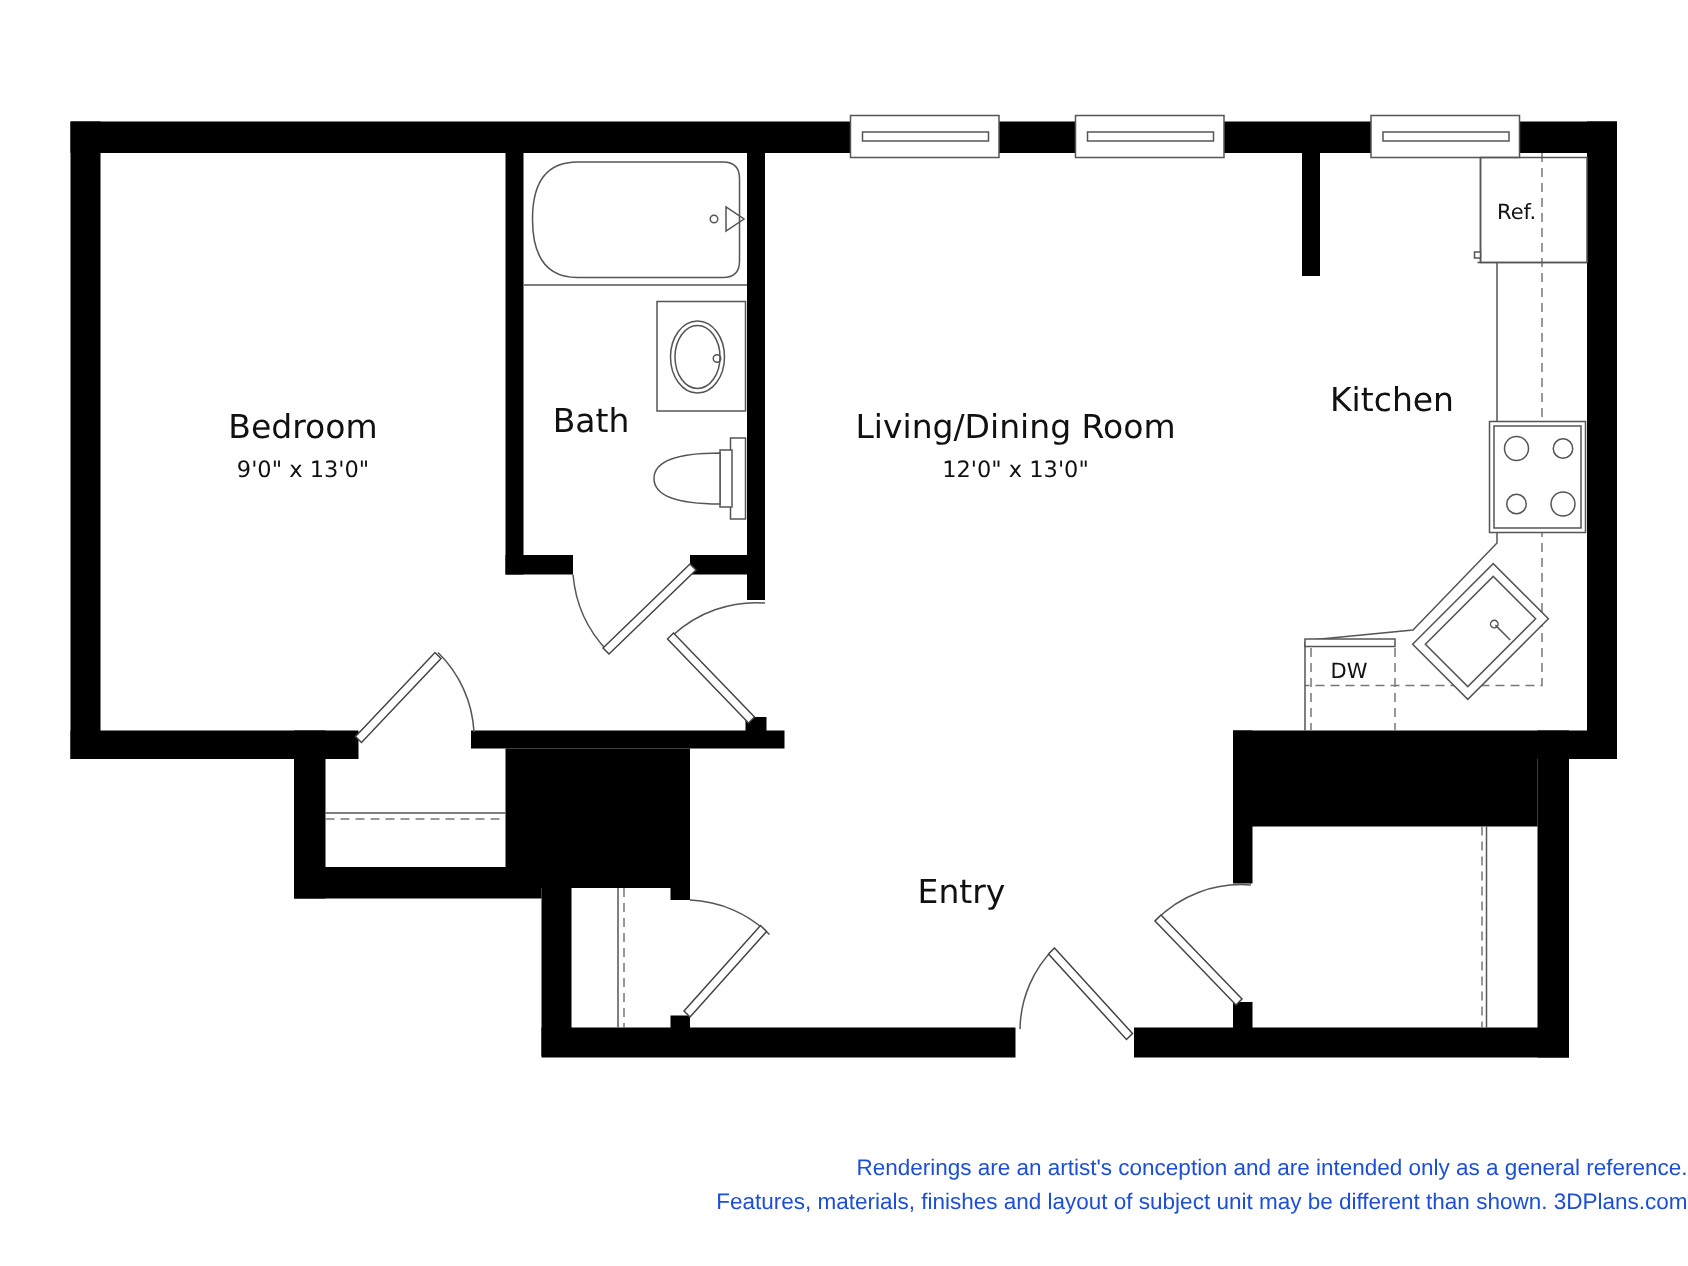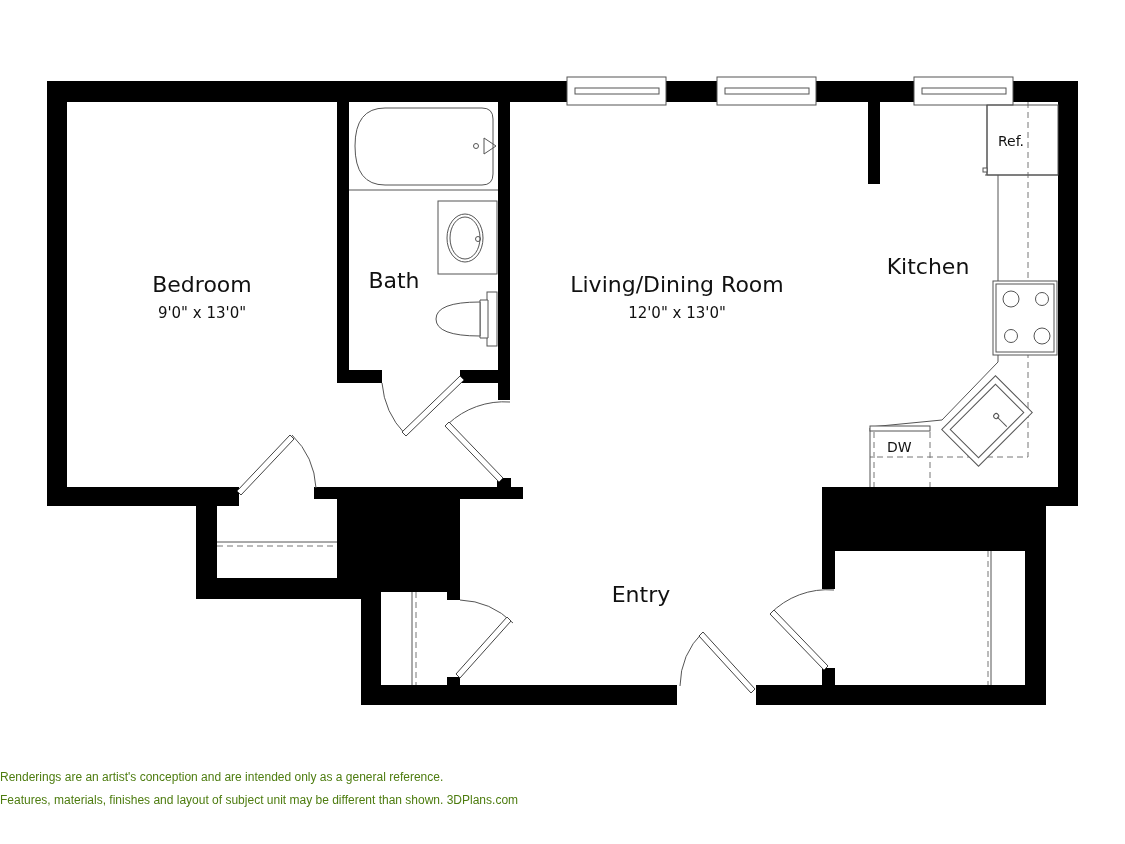--- a/index.html
+++ b/index.html
@@ -9,22 +9,22 @@
     .fix { fill: #ffffff; stroke: #555555; stroke-width: 1; }
     .fixl { fill: none; stroke: #555555; stroke-width: 1; }
     .dash { fill: none; stroke: #777777; stroke-width: 1; stroke-dasharray: 6 4; }
     .door-leaf { fill: #ffffff; stroke: #444444; stroke-width: 1; }
     .swing { fill: none; stroke: #555555; stroke-width: 1; }
     .win { fill: #ffffff; stroke: #555555; stroke-width: 1; }
     .room-name { font-family: "DejaVu Sans", sans-serif; font-size: 22px; fill: #111111; }
     .room-dim { font-family: "DejaVu Sans", sans-serif; font-size: 15px; fill: #111111; }
     .app-label { font-family: "DejaVu Sans", sans-serif; font-size: 14px; fill: #111111; }
     .disclaimer {
-      position: absolute; left: 0; width: 1125px; text-align: left;
-      font-family: "Liberation Sans", sans-serif; font-size: 12px; color: #4d7c0f;
+      position: absolute; left: 0; width: 1125px; text-align: right;
+      font-family: "Liberation Sans", sans-serif; font-size: 15px; color: #1d4ed8;
     }
     #disc1 { top: 770px; }
     #disc2 { top: 793px; }
   </style>
 </head>
 <body>
 
 <svg id="plan" viewBox="0 0 1125 844" xmlns="http://www.w3.org/2000/svg">
 
   <g>

